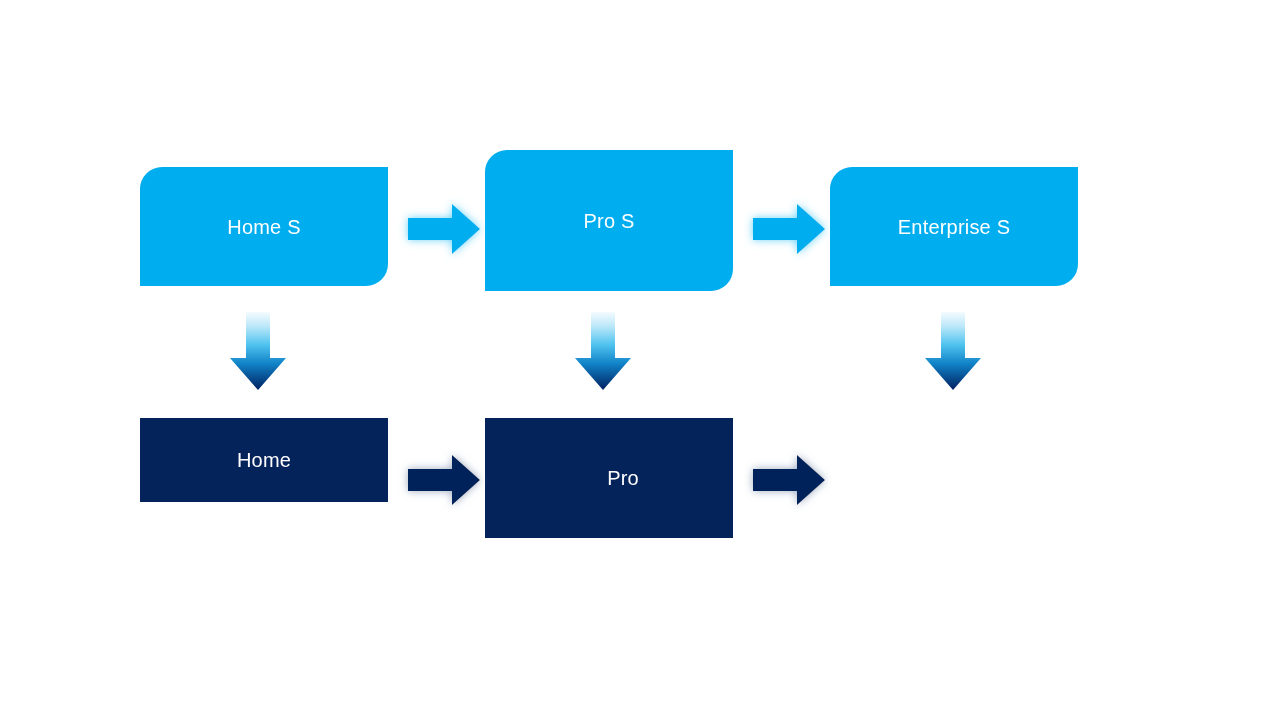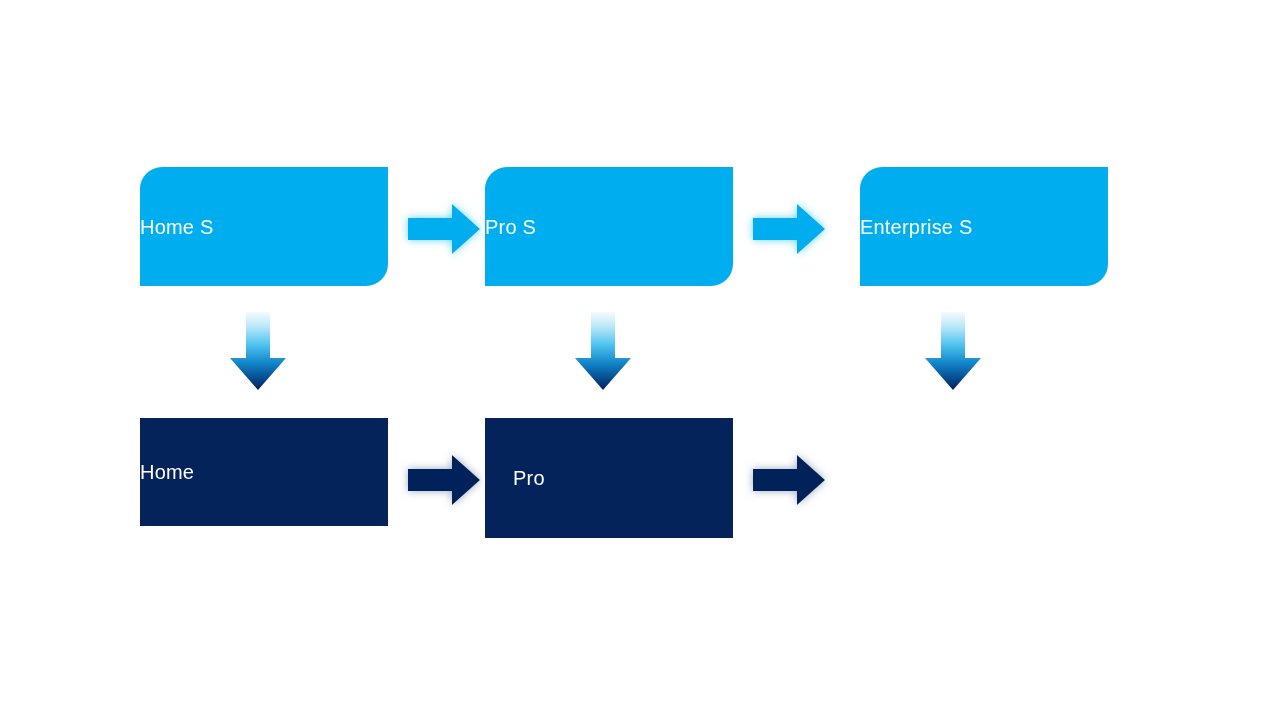--- a/index.html
+++ b/index.html
@@ -14,20 +14,21 @@
     background: #ffffff;
     overflow: hidden;
     font-family: "Liberation Sans", sans-serif;
   }
 
   
   .node {
     position: absolute;
     display: flex;
     align-items: center;
+    justify-content: center;
     box-sizing: border-box;
     color: #ffffff;
     font-size: 20px;
     font-weight: 400;
     letter-spacing: 0.2px;
     line-height: 1.2;
     user-select: none;
   }
   .node-label {
     display: block;
@@ -55,25 +56,25 @@
 </style>
 </head>
 <body>
 
 <div id="canvas">
 
   <div class="node node-service" style="left:140px; top:167px; width:248px; height:119px;">
     <span class="node-label">Home S</span>
   </div>
 
-  <div class="node node-service" style="left:485px; top:167px; width:248px; height:119px;">
+  <div class="node node-service" style="left:485px; top:150px; width:248px; height:141px;">
     <span class="node-label">Pro S</span>
   </div>
 
-  <div class="node node-service" style="left:830px; top:167px; width:248px; height:119px;margin-left:30px;">
+  <div class="node node-service" style="left:830px; top:167px; width:248px; height:119px;">
     <span class="node-label">Enterprise S</span>
   </div>
 
   <div class="arrow" style="left:408px; top:203px; width:72px; height:52px;">
     <svg width="72" height="52" viewBox="0 0 72 52" xmlns="http://www.w3.org/2000/svg">
       <defs>
         <filter id="glowCyanA" x="-60%" y="-60%" width="220%" height="220%">
           <feDropShadow dx="0" dy="0" stdDeviation="4" flood-color="#5FD0F7" flood-opacity="0.95"></feDropShadow>
         </filter>
       </defs>
@@ -130,21 +131,21 @@
           <stop offset="18%" stop-color="#BDE8F9"></stop>
           <stop offset="42%" stop-color="#4FC3EF"></stop>
           <stop offset="66%" stop-color="#1183C8"></stop>
           <stop offset="100%" stop-color="#002060"></stop>
         </linearGradient>
       </defs>
       <path d="M16,0 L40,0 L40,46 L56,46 L28,78 L0,46 L16,46 Z" fill="url(#gradDownC)"></path>
     </svg>
   </div>
 
-  <div class="node node-product" style="left:140px; top:418px; width:248px; height:108px;">
+  <div class="node node-product" style="left:140px; top:418px; width:248px; height:84px;">
     <span class="node-label">Home</span>
   </div>
 
   <div class="node node-product" style="left:485px; top:418px; width:248px; height:120px;padding-left:28px;">
     <span class="node-label">Pro</span>
   </div>
 
 
   <div class="arrow" style="left:408px; top:454px; width:72px; height:52px;">
     <svg width="72" height="52" viewBox="0 0 72 52" xmlns="http://www.w3.org/2000/svg">

